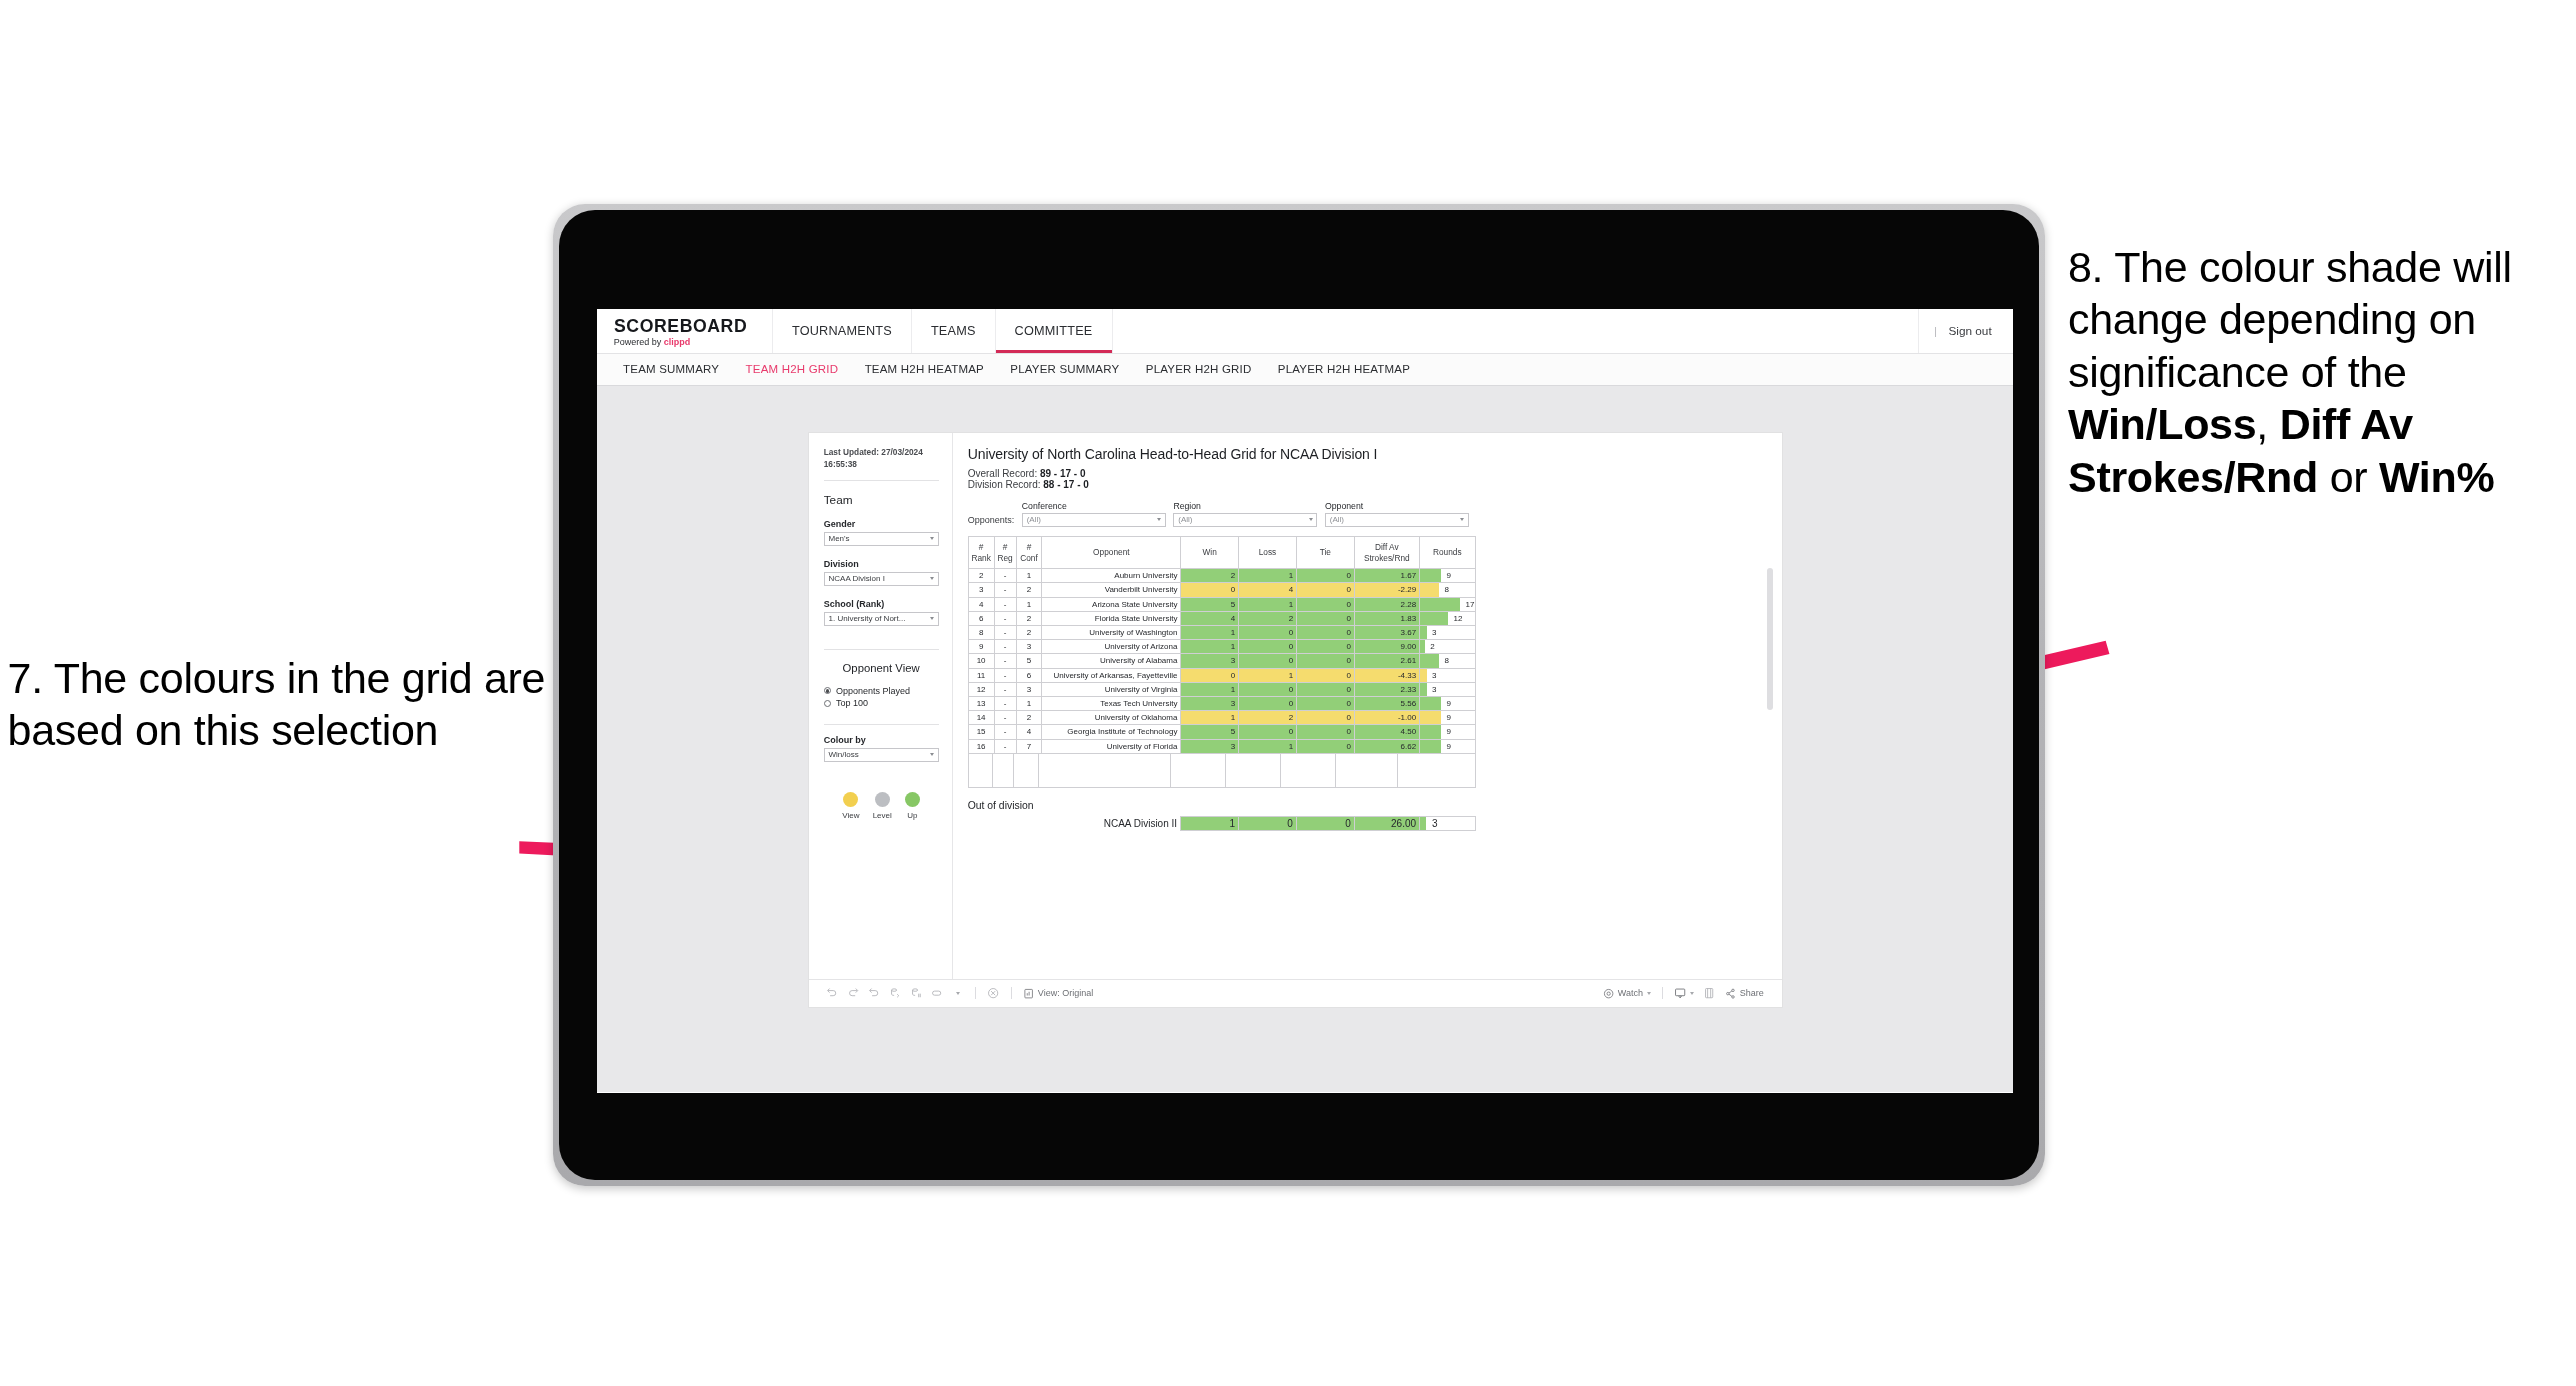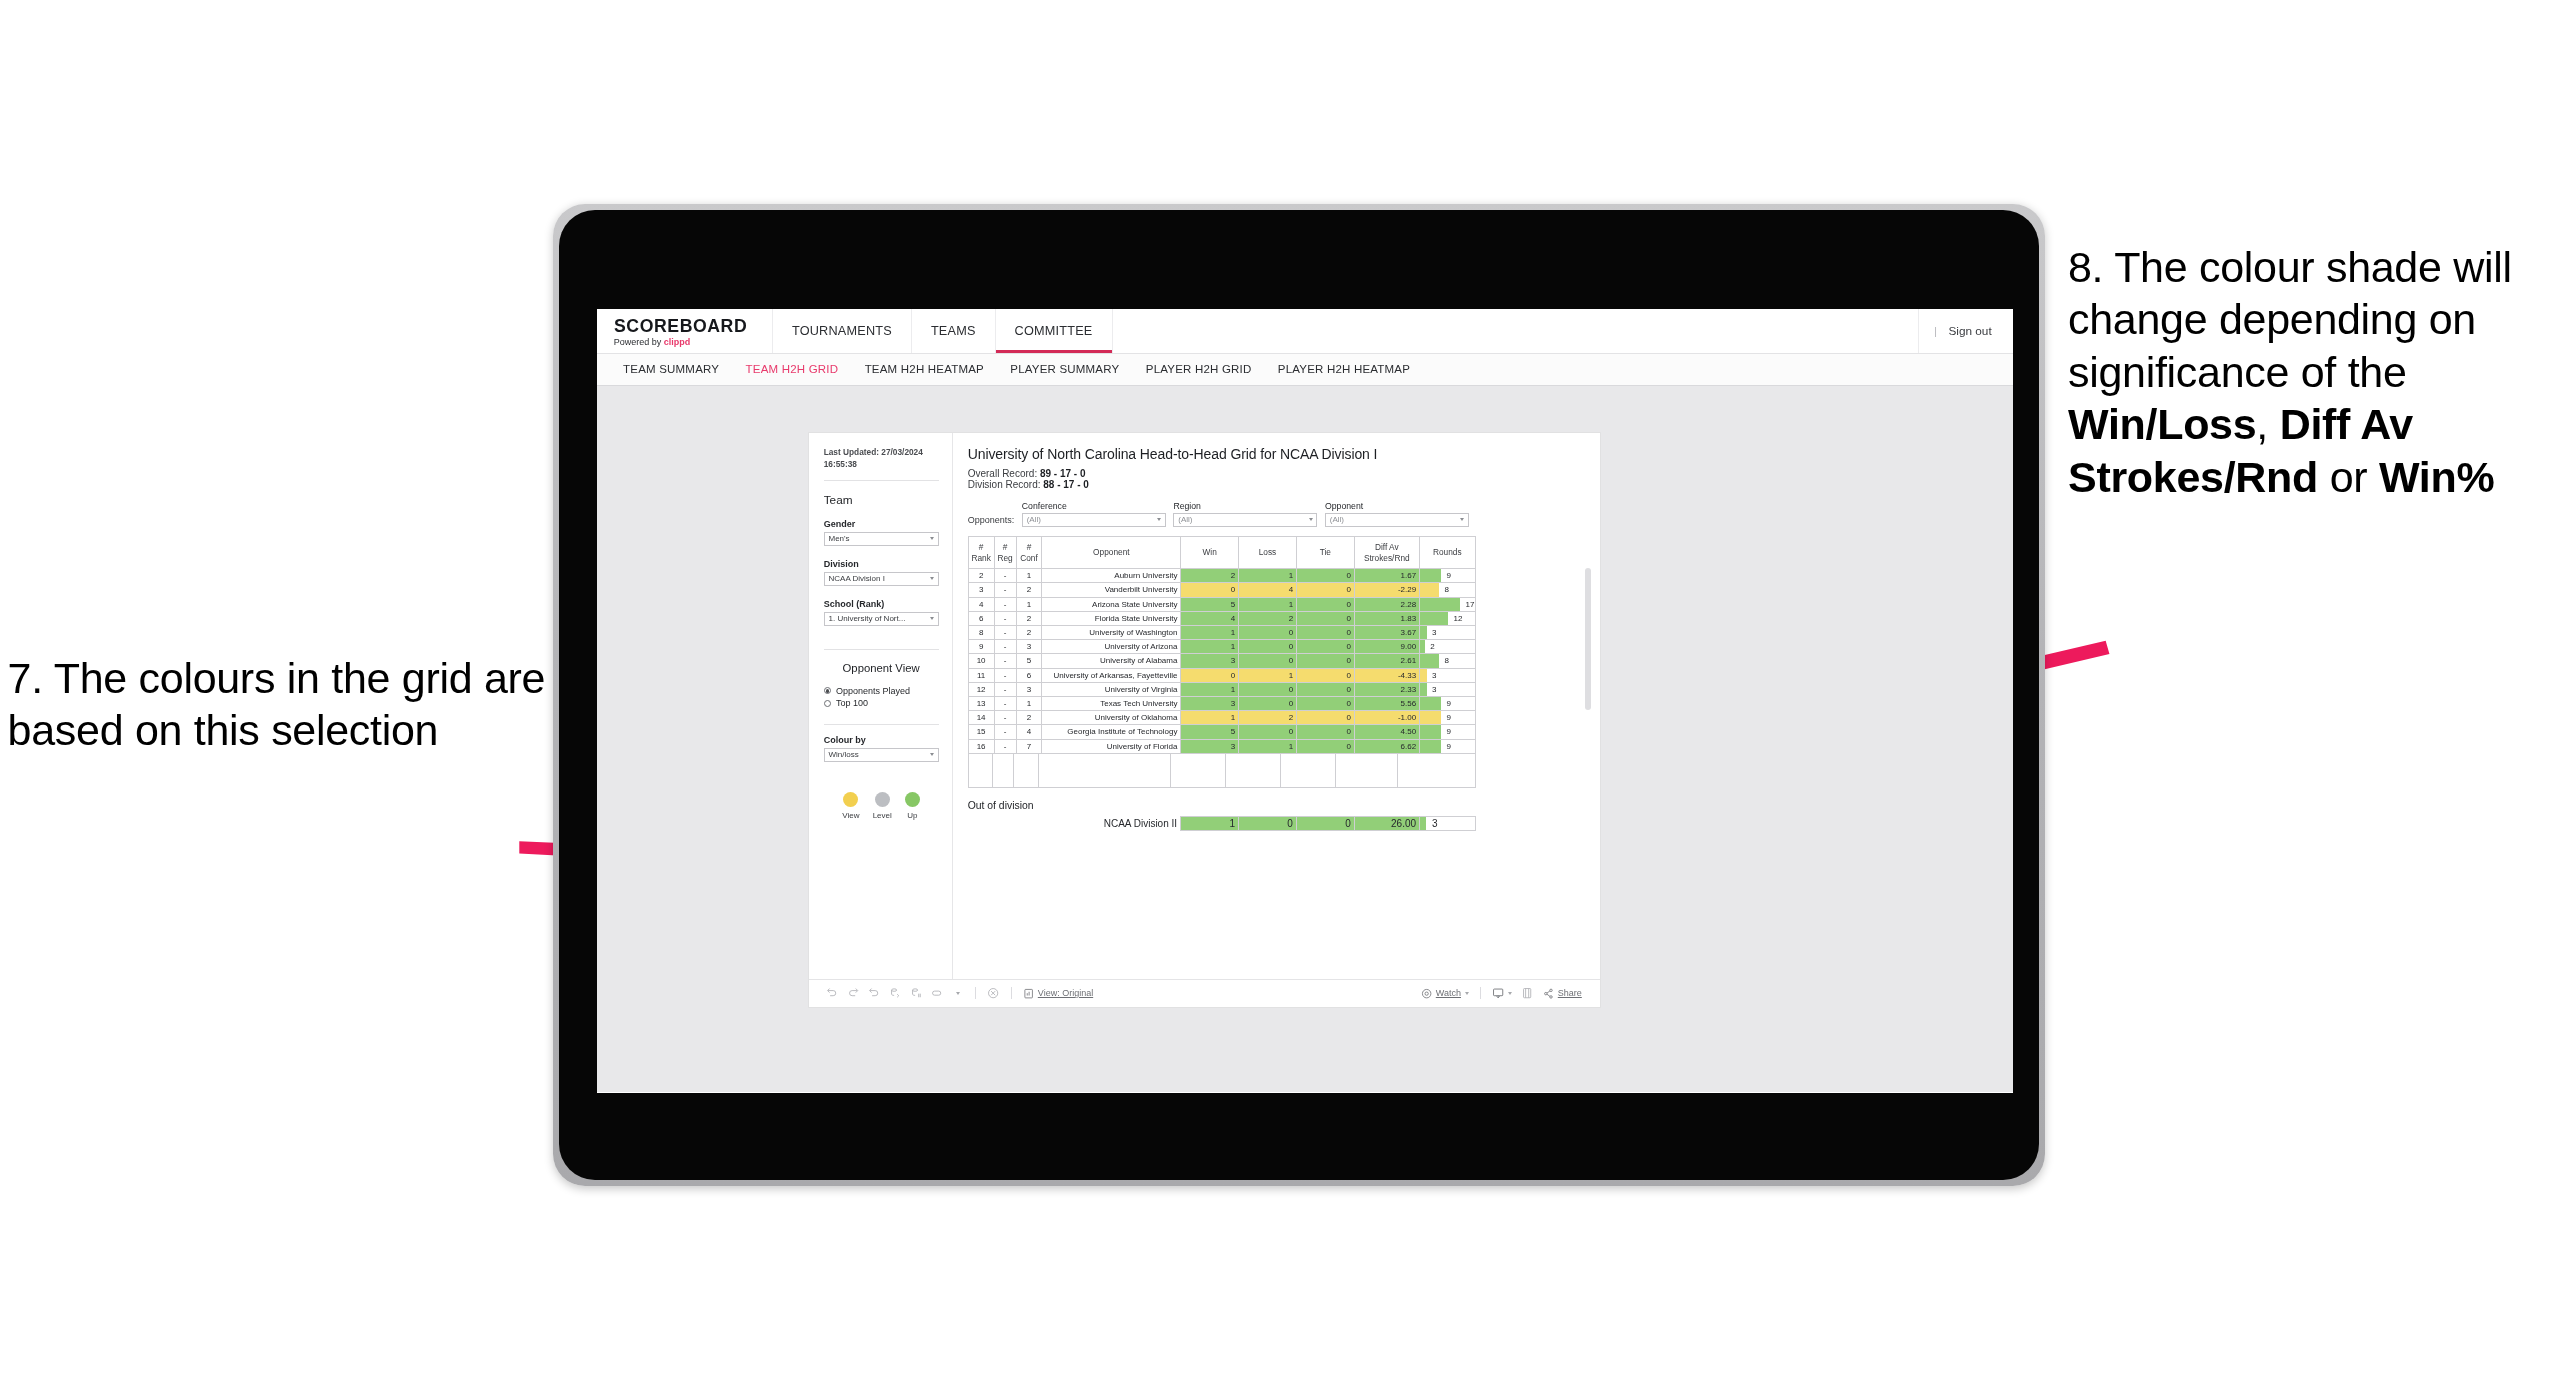--- a/index.html
+++ b/index.html
@@ -97,21 +97,21 @@
     font-size: 11.5px; color: #2b2d31; padding: 0 13.2px;
     letter-spacing: 0.2px; cursor: pointer; white-space: nowrap;
   }
   .subtab.active { color: #e8396b; }
 
   
   .canvas { background: #e8e8ea; height: 706px; position: relative; }
 
   .dashboard {
     position: absolute; left: 212px; top: 47px;
-    width: 791px; height: 574px;
+    width: 973px; height: 574px;
     background: #ffffff; display: flex; flex-direction: column;
     box-shadow: 0 0 0 0.9px #e0e0e2;
   }
   .dash-body { flex: 1; display: flex; min-height: 0; }
 
   
   .lpanel {
     width: 144px; padding: 13.2px 13.2px 0 15px;
     border-right: 0.9px solid #e6e6e8; background: #fff;
     display: flex; flex-direction: column;
@@ -200,21 +200,21 @@
   .toolbar {
     height: 28px; border-top: 0.9px solid #e4e4e6; background: #fff;
     display: flex; align-items: center; gap: 0; padding: 0 13.2px;
     font-size: 9px; color: #8a8c91;
   }
   .tb-ico {
     width: 21px; height: 21px; display: flex; align-items: center;
     justify-content: center; cursor: pointer; color: #b0b2b6;
   }
   .tb-div { width: 0.9px; height: 12.3px; background: #dcdce0; margin: 0 6.6px; }
-  .tb-item { display: flex; align-items: center; gap: 3.8px; cursor: pointer; color: #6e7075; padding: 0 4.7px; text-decoration: underline; }
+  .tb-item { display: flex; align-items: center; gap: 3.8px; cursor: pointer; color: #6e7075; padding: 0 4.7px; }
   .tb-spacer { flex: 1; }
   .mini-caret {
     width:0;height:0;border-left:2.8px solid transparent;border-right:2.8px solid transparent;
     border-top:3.3px solid #a7a9ad;
   }
 </style>
 </head>
 <body>
 
 <div id="stage">

